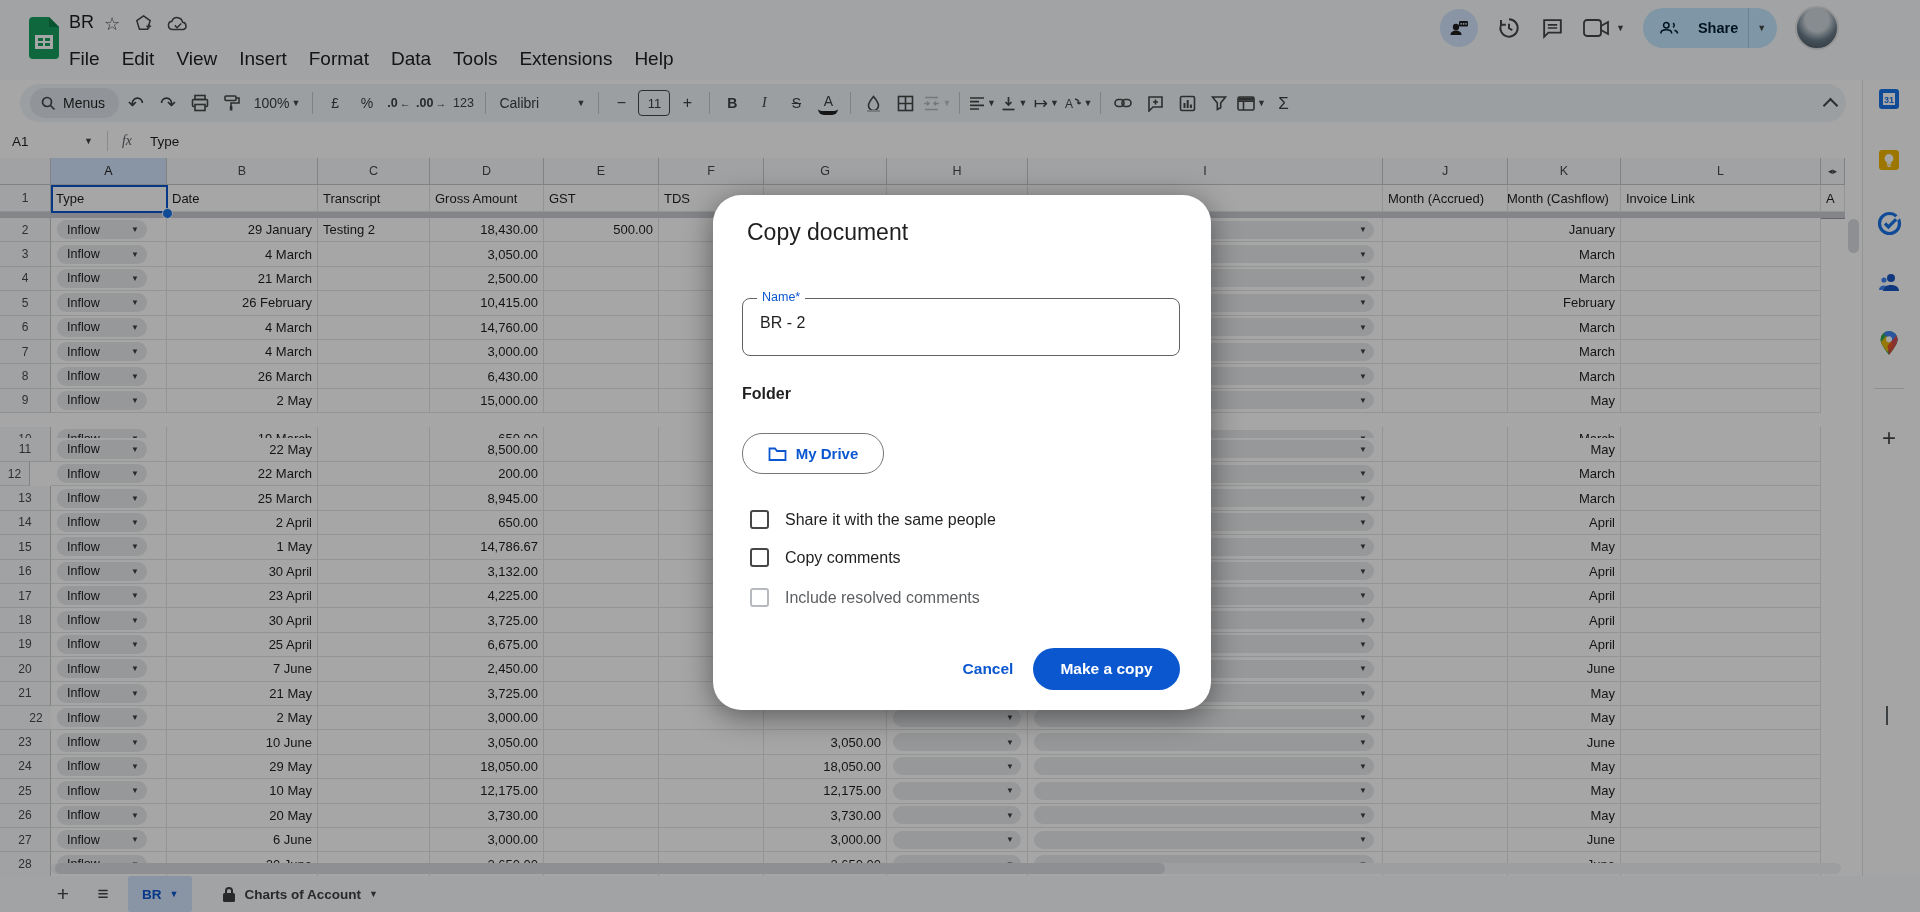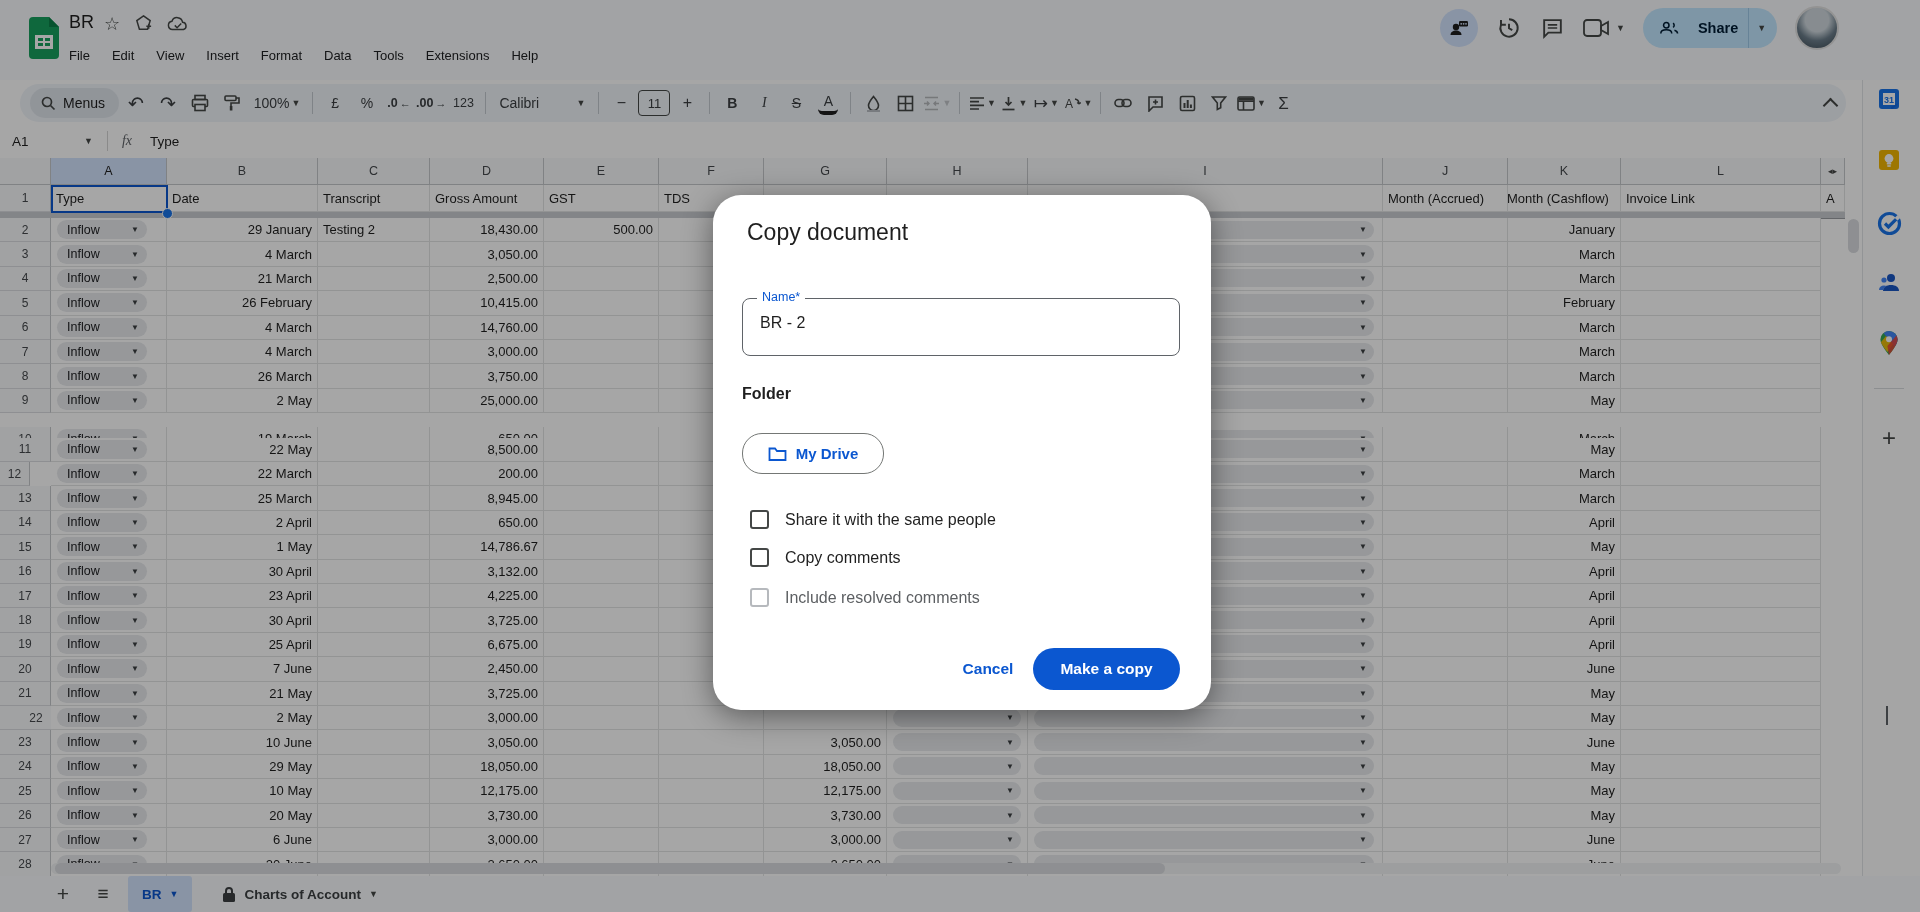--- a/index.html
+++ b/index.html
@@ -1,21 +1,21 @@
 <!DOCTYPE html>
 <html><head>
 <meta charset="utf-8">
 <style>
   html,body{margin:0;padding:0;background:#888;}
   #app{position:relative;width:1920px;height:912px;overflow:hidden;background:#fff;
        font-family:"Liberation Sans","DejaVu Sans",sans-serif;color:#1f1f1f;}
   .abs{position:absolute;}
   
   .topbar{left:0;top:0;width:1920px;height:80px;background:#f9fbfd;}
-  .menurow{left:69px;top:48px;display:flex;gap:22px;font-size:13px;color:#202124;}
+  .menurow{left:69px;top:48px;display:flex;gap:22px;font-size:19px;color:#202124;}
   .menurow span{cursor:default;}
   .doctitle{left:69px;top:12px;font-size:18px;color:#1f1f1f;}
   .title-icons{left:108px;top:16px;display:flex;gap:14px;align-items:center;color:#444746;}
   .tr-icons{top:0;left:1440px;height:56px;display:flex;align-items:center;gap:18px;}
   .chipcircle{width:38px;height:38px;border-radius:50%;background:#d3e3fd;display:flex;align-items:center;justify-content:center;}
   .sharepill{width:134px;height:40px;border-radius:20px;background:#c2e7ff;display:flex;align-items:center;color:#001d35;font-size:14.5px;font-weight:bold;}
   .sharepill .sep{width:1px;height:40px;background:#9fc9e8;margin:0 8px 0 10px;}
   .avatar{width:40px;height:40px;border-radius:50%;border:2px solid #e2e2e2;
           background:radial-gradient(circle at 50% 30%,#cfd8de 0 34%,#6b7d8a 60%,#3c4a55 100%);}
   
@@ -534,21 +534,21 @@
         <div style="position: absolute; left: 0px; top: 146.4px; width: 1845px; height: 24.4px;">
           <div class="rownum" style="position: absolute; left: 0px; top: 0px; width: 51px; height: 24.4px;">8</div>
           <div class="cell " style="position: absolute; left: 51px; top: 0px; width: 116px; height: 24.4px;">
             <div class="chip" style="width: 90px; margin-left: 6px;">
               <span>Inflow</span>
               <span class="dn">▼</span>
             </div>
           </div>
           <div class="cell num" style="position: absolute; left: 167px; top: 0px; width: 151px; height: 24.4px;">26 March</div>
           <div class="cell txt" style="position: absolute; left: 318px; top: 0px; width: 112px; height: 24.4px;"></div>
-          <div class="cell num" style="position: absolute; left: 430px; top: 0px; width: 114px; height: 24.4px;">3,750.00</div>
+          <div class="cell num" style="position: absolute; left: 430px; top: 0px; width: 114px; height: 24.4px;">6,430.00</div>
           <div class="cell num" style="position: absolute; left: 544px; top: 0px; width: 115px; height: 24.4px;"></div>
           <div class="cell " style="position: absolute; left: 659px; top: 0px; width: 105px; height: 24.4px;"></div>
           <div class="cell num" style="position: absolute; left: 764px; top: 0px; width: 123px; height: 24.4px;"></div>
           <div class="cell" style="position: absolute; left: 887px; top: 0px; width: 141px; height: 24.4px;">
             <div class="pill" style="width: 128px; margin-left: 6px;">
               <span class="dn">▼</span>
             </div>
           </div>
           <div class="cell" style="position: absolute; left: 1028px; top: 0px; width: 355px; height: 24.4px;">
             <div class="pill" style="width: 340px; margin-left: 6px;">
@@ -562,21 +562,21 @@
         <div style="position: absolute; left: 0px; top: 170.8px; width: 1845px; height: 24.4px;">
           <div class="rownum" style="position: absolute; left: 0px; top: 0px; width: 51px; height: 24.4px;">9</div>
           <div class="cell " style="position: absolute; left: 51px; top: 0px; width: 116px; height: 24.4px;">
             <div class="chip" style="width: 90px; margin-left: 6px;">
               <span>Inflow</span>
               <span class="dn">▼</span>
             </div>
           </div>
           <div class="cell num" style="position: absolute; left: 167px; top: 0px; width: 151px; height: 24.4px;">2 May</div>
           <div class="cell txt" style="position: absolute; left: 318px; top: 0px; width: 112px; height: 24.4px;"></div>
-          <div class="cell num" style="position: absolute; left: 430px; top: 0px; width: 114px; height: 24.4px;">25,000.00</div>
+          <div class="cell num" style="position: absolute; left: 430px; top: 0px; width: 114px; height: 24.4px;">15,000.00</div>
           <div class="cell num" style="position: absolute; left: 544px; top: 0px; width: 115px; height: 24.4px;"></div>
           <div class="cell " style="position: absolute; left: 659px; top: 0px; width: 105px; height: 24.4px;"></div>
           <div class="cell num" style="position: absolute; left: 764px; top: 0px; width: 123px; height: 24.4px;"></div>
           <div class="cell" style="position: absolute; left: 887px; top: 0px; width: 141px; height: 24.4px;">
             <div class="pill" style="width: 128px; margin-left: 6px;">
               <span class="dn">▼</span>
             </div>
           </div>
           <div class="cell" style="position: absolute; left: 1028px; top: 0px; width: 355px; height: 24.4px;">
             <div class="pill" style="width: 340px; margin-left: 6px;">

